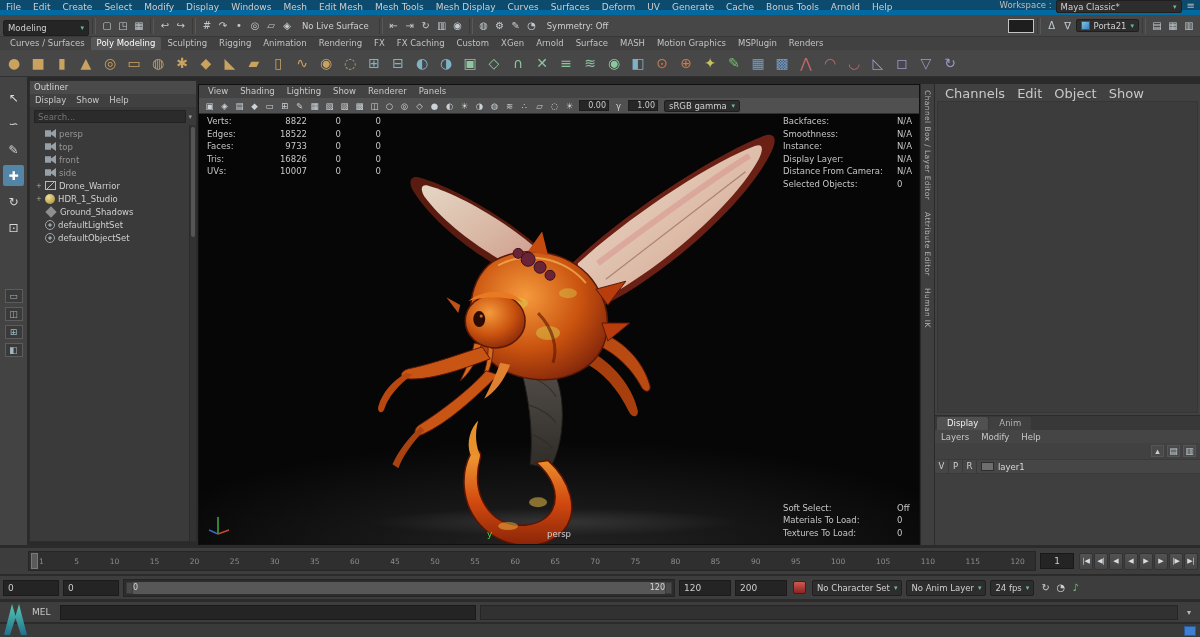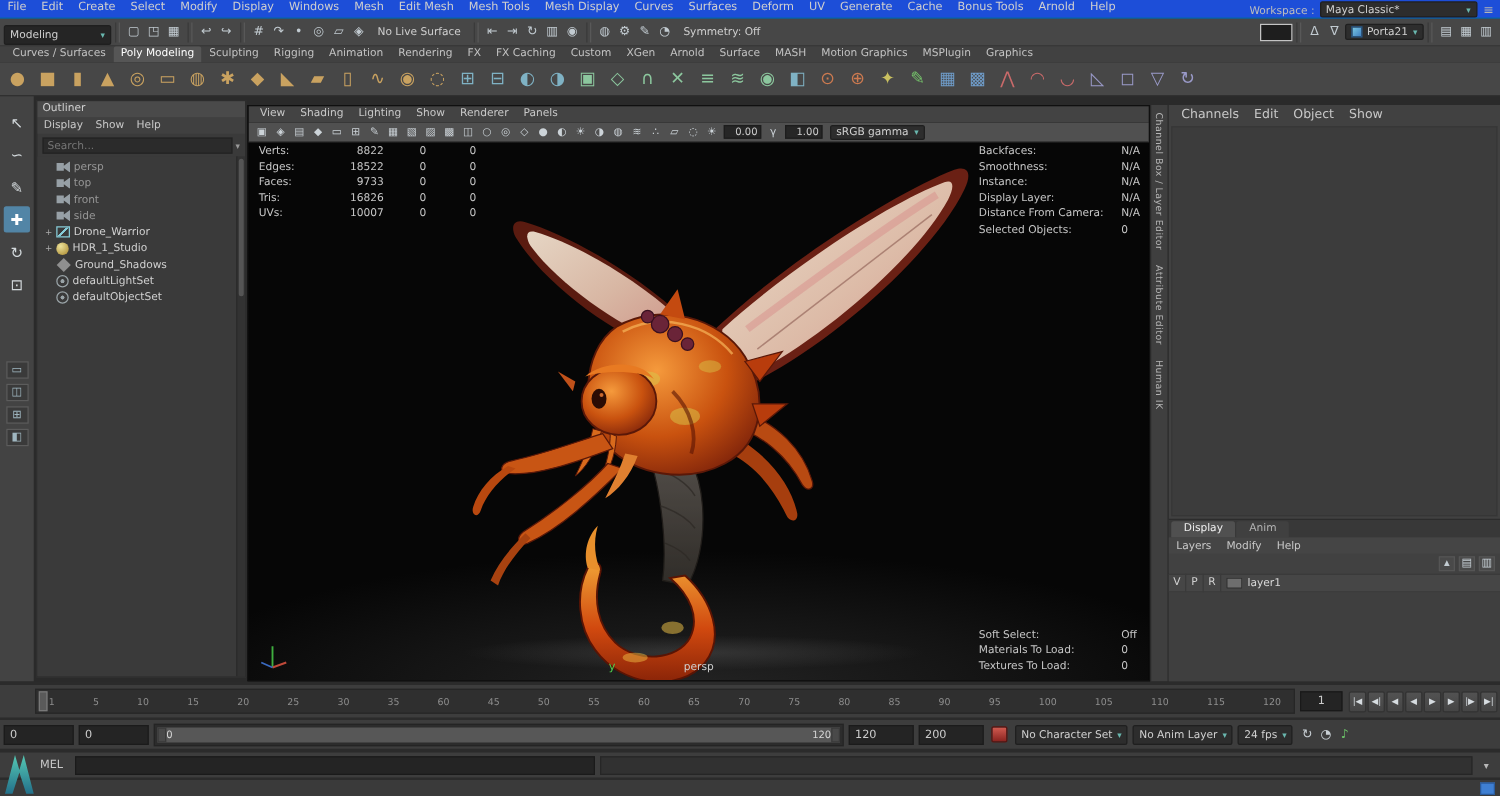--- a/index.html
+++ b/index.html
@@ -3,22 +3,22 @@
 <meta charset="utf-8">
 <style>
   *{box-sizing:border-box;margin:0;padding:0}
   body{width:1200px;height:637px;position:relative;overflow:hidden;background:#2b2b2b;
        font-family:"DejaVu Sans",sans-serif;color:#c8c8c8}
   .row{display:flex;align-items:center}
   .grow{flex:1}
   input{font-family:"DejaVu Sans",sans-serif;outline:none}
 
   
-  #menubar{position:absolute;left:0;top:0;width:1200px;height:15px;background:#1d4ed8;
-           display:flex;align-items:flex-end;border-bottom:1px solid #0369a1}
+  #menubar{position:absolute;left:0;top:0;width:1200px;height:15px;background:#0c4a6e;
+           display:flex;align-items:flex-start;border-bottom:5px solid #0369a1}
   .menu-item{font-size:9px;padding:0 6px;line-height:15px;color:#cfcfcf;white-space:nowrap}
   .ws-label{font-size:8.5px;color:#bdbdbd;margin:0 4px}
   .dd{background:#2d2d2d;border:1px solid #1f1f1f;border-radius:2px;height:13px;display:flex;
       align-items:center;font-size:8.5px;color:#d0d0d0;padding:0 4px;gap:4px;white-space:nowrap}
   .dd .arr{color:#69b7ae;font-size:7px}
   .ws-dd{width:126px;justify-content:space-between;margin-right:5px}
   .hamb{font-size:10px;color:#b5b5b5;margin-right:5px}
 
   
   #statusline{position:absolute;left:0;top:15px;width:1200px;height:22px;background:#474747;
@@ -105,21 +105,21 @@
   .vp-gizmo{position:absolute;left:6px;bottom:6px}
   .creature-svg{position:absolute;inset:0}
 
   
   #right-strip{position:absolute;left:921px;top:7px;width:13px;height:461px;background:#3f3f3f;
                display:flex;flex-direction:column;align-items:center;padding-top:6px;gap:12px}
   .vtab{writing-mode:vertical-rl;font-size:7.5px;color:#b5b5b5;letter-spacing:.4px;white-space:nowrap}
 
   #channelbox{position:absolute;left:935px;top:7px;width:265px;height:461px;background:#414141;
               display:flex;flex-direction:column}
-  .cb-menus{height:15px;display:flex;font-size:10px;padding:2px 4px 0}
+  .cb-menus{height:15px;display:flex;font-size:13px;padding:2px 4px 0}
   .cb-menu{padding:0 6px;color:#c8c8c8}
   .cb-empty{flex:1;background:#3c3c3c;margin:2px;border:1px solid #363636}
   #layer-editor{height:130px;display:flex;flex-direction:column;border-top:1px solid #2c2c2c}
   .le-tabs{height:14px;display:flex;background:#383838;padding-left:2px;gap:1px;align-items:flex-end}
   .le-tab{font-size:8.5px;padding:0 10px;line-height:13px;color:#b2b2b2;background:#404040;border-radius:2px 2px 0 0}
   .le-tab.active{background:#505050;color:#eee}
   .le-menus{height:13px;display:flex;font-size:8.5px;background:#454545;align-items:center}
   .le-menu{padding:0 6px;color:#c8c8c8}
   .le-icons{height:16px;display:flex;justify-content:flex-end;align-items:center;padding-right:4px;gap:3px;background:#414141}
   .le-icon{width:13px;height:12px;display:flex;align-items:center;justify-content:center;font-size:9px;
@@ -279,21 +279,21 @@
       <span class="shelf-tab">Rendering</span>
       <span class="shelf-tab">FX</span>
       <span class="shelf-tab">FX Caching</span>
       <span class="shelf-tab">Custom</span>
       <span class="shelf-tab">XGen</span>
       <span class="shelf-tab">Arnold</span>
       <span class="shelf-tab">Surface</span>
       <span class="shelf-tab">MASH</span>
       <span class="shelf-tab">Motion Graphics</span>
       <span class="shelf-tab">MSPlugin</span>
-      <span class="shelf-tab">Graphics</span>
+      <span class="shelf-tab">Renders</span>
     </div>
   <div id="shelf-icons-row">
       <span class="shelf-icon" style="color:#c9a260">●</span>
       <span class="shelf-icon" style="color:#c9a260">■</span>
       <span class="shelf-icon" style="color:#c9a260">▮</span>
       <span class="shelf-icon" style="color:#c9a260">▲</span>
       <span class="shelf-icon" style="color:#c9a260">◎</span>
       <span class="shelf-icon" style="color:#c9a260">▭</span>
       <span class="shelf-icon" style="color:#c9a260">◍</span>
       <span class="shelf-icon" style="color:#c9a260">✱</span>

